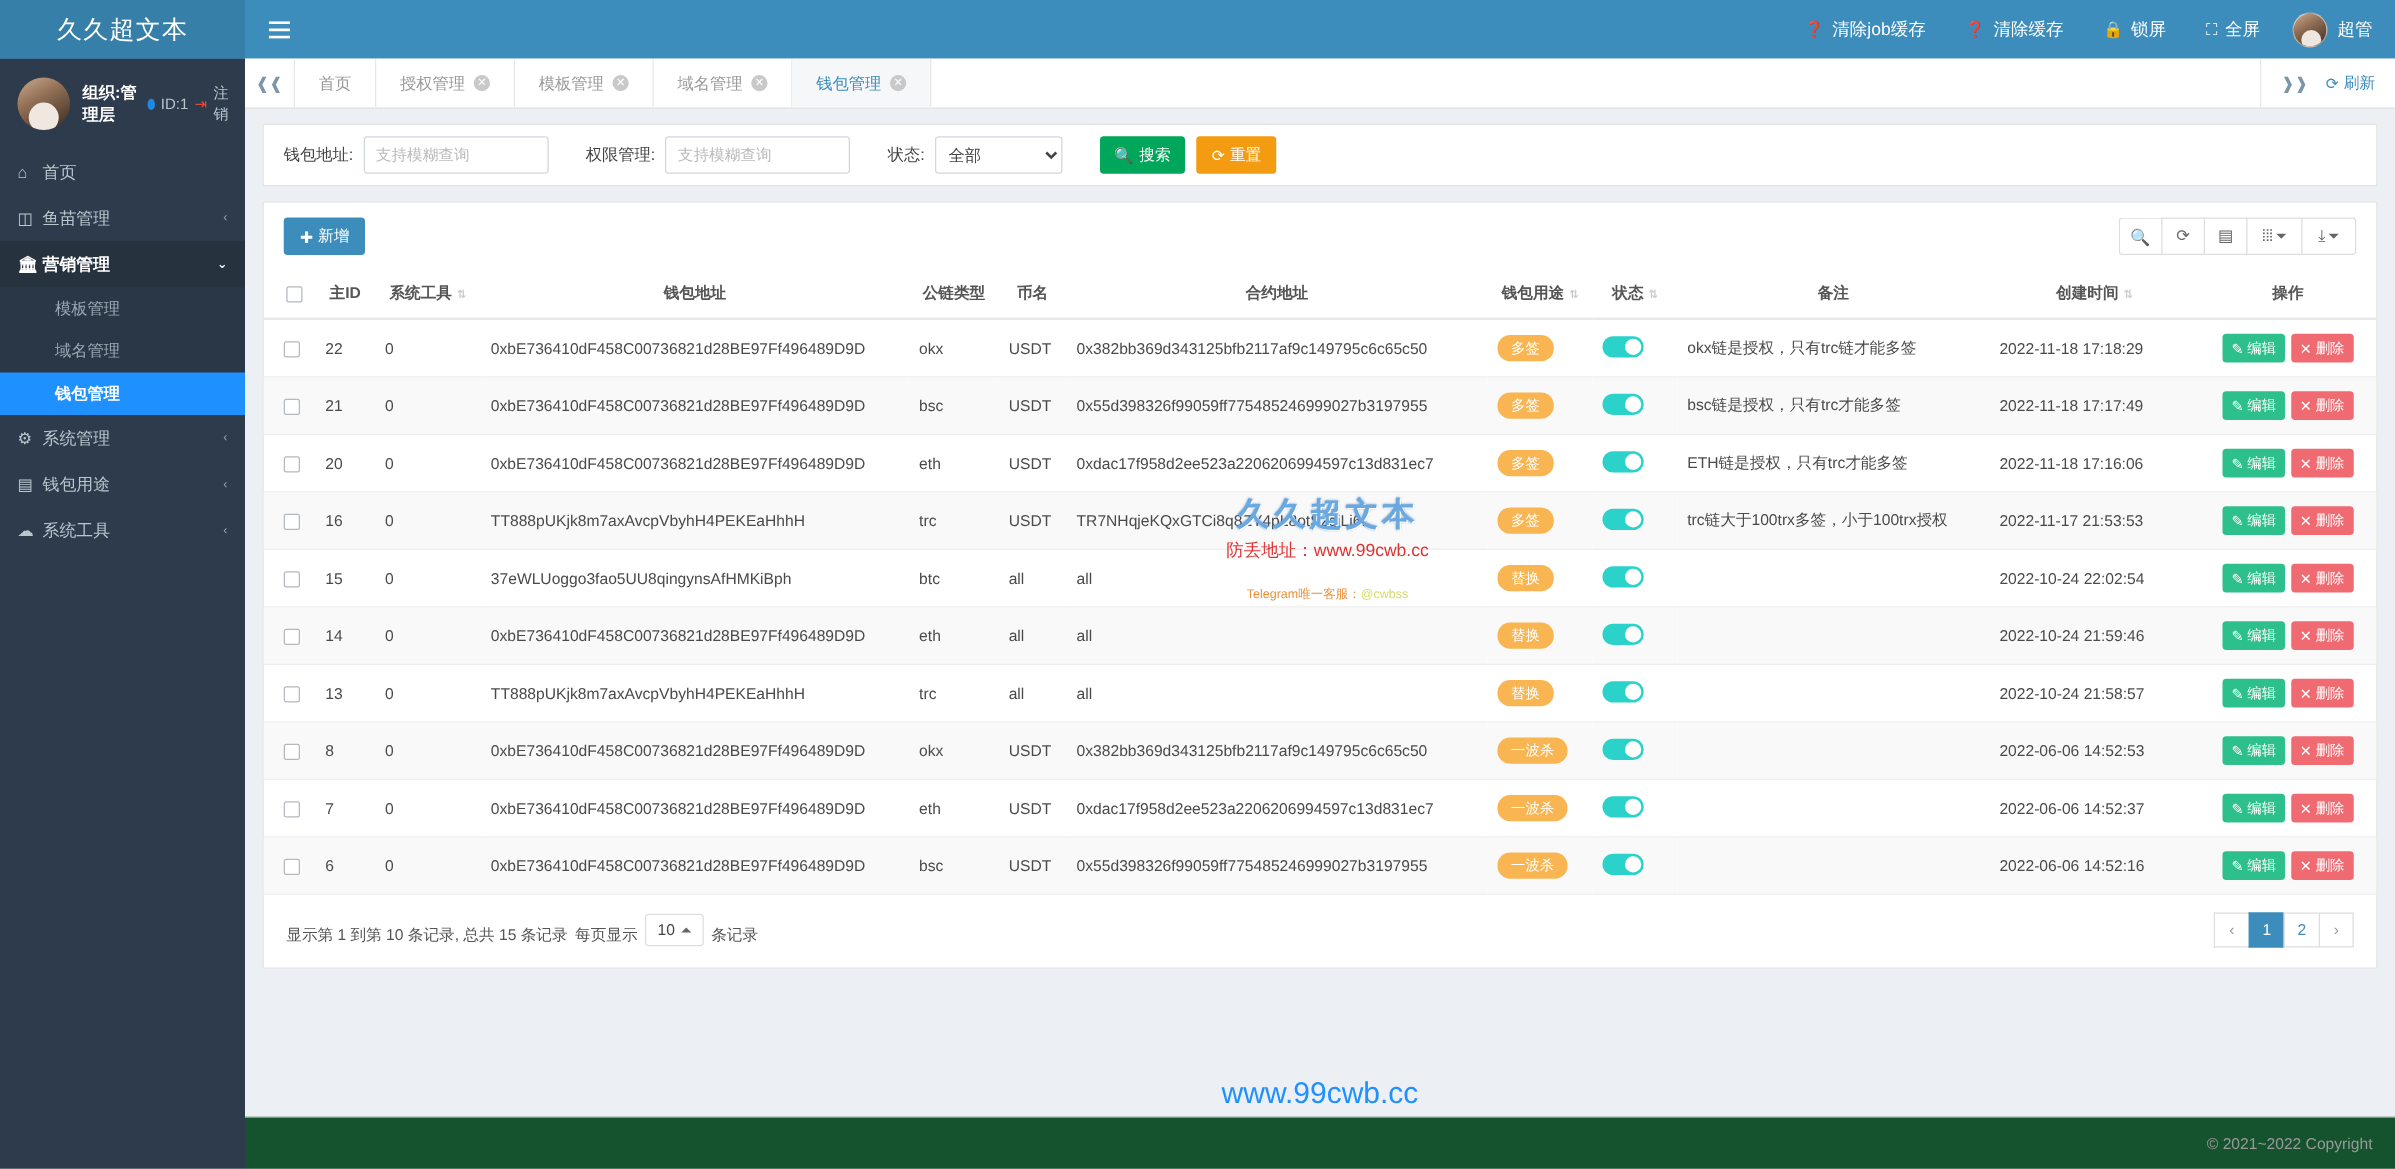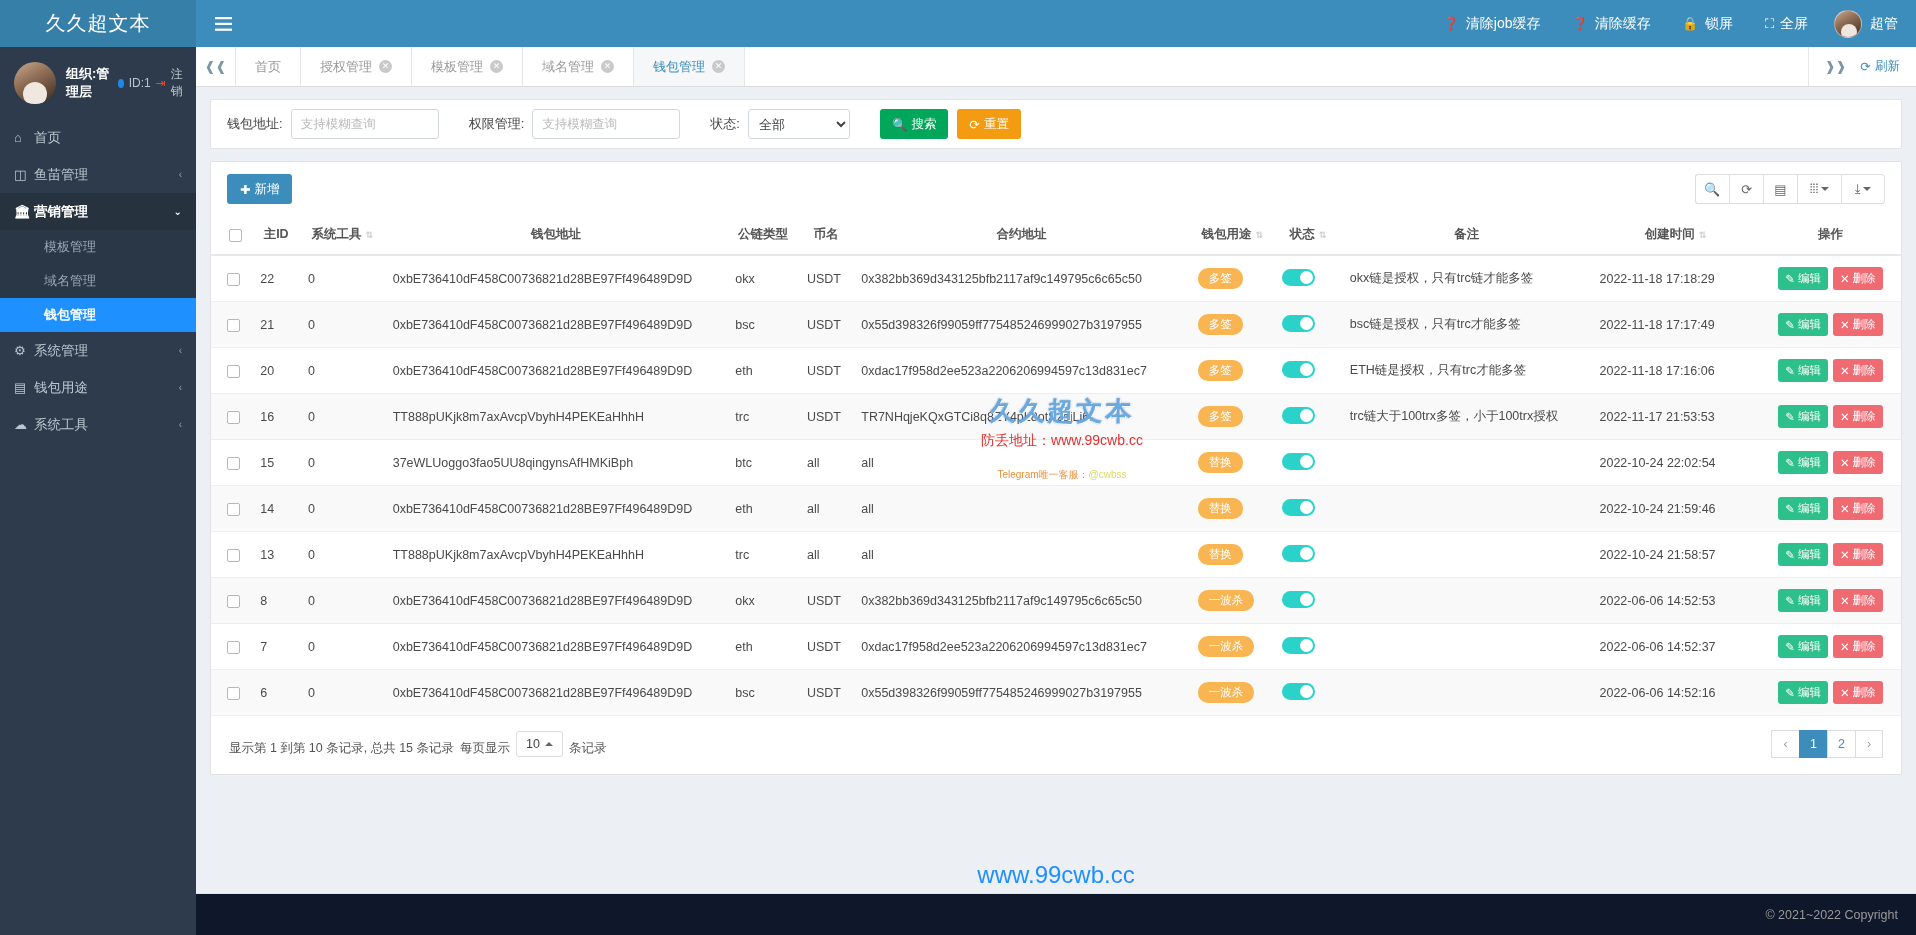--- a/index.html
+++ b/index.html
@@ -105,21 +105,21 @@
   .pg.active { background: #3c8dbc; color: #fff; border-color: #3c8dbc; }
   
   .watermark { position: absolute; left: 852px; top: 394px; width: 420px; text-align: center; pointer-events: none; user-select: none; z-index: 5; }
   .wm-title { font-size: 26px; font-weight: bold; color: #6aa9e0; letter-spacing: 3px; text-shadow: 1px 1px 0 #fff, 0 0 2px #2c6fb5; }
   .wm-line1 { font-size: 14px; font-weight: normal; color: #e03131; margin-top: 3px; }
   .wm-line2 { font-size: 10px; color: #e8913a; margin-top: 18px; }
   .wm-line2 .tg { color: #d9d96a; }
   
   .big-footer { position: absolute; left: 196px; bottom: 46px; width: 1720px; text-align: center; }
   .big-footer-txt { font-size: 24px; color: #1e90ff; }
-  .footer { position: absolute; left: 196px; bottom: 0; width: 1720px; height: 42px; background: #0f172a; border-top: 1px solid #e3e3e3; display: flex; align-items: center; justify-content: flex-end; padding-right: 18px; }
+  .footer { position: absolute; left: 196px; bottom: 0; width: 1720px; height: 42px; background: #14532d; border-top: 1px solid #e3e3e3; display: flex; align-items: center; justify-content: flex-end; padding-right: 18px; }
   .footer-txt { font-size: 12.5px; color: #999; }
 </style>
 </head>
 <body>
 
 <div class="topbar">
   <div class="logo-box">
     <span class="logo-text">久久超文本</span>
   </div>
   <div class="hamburger">

